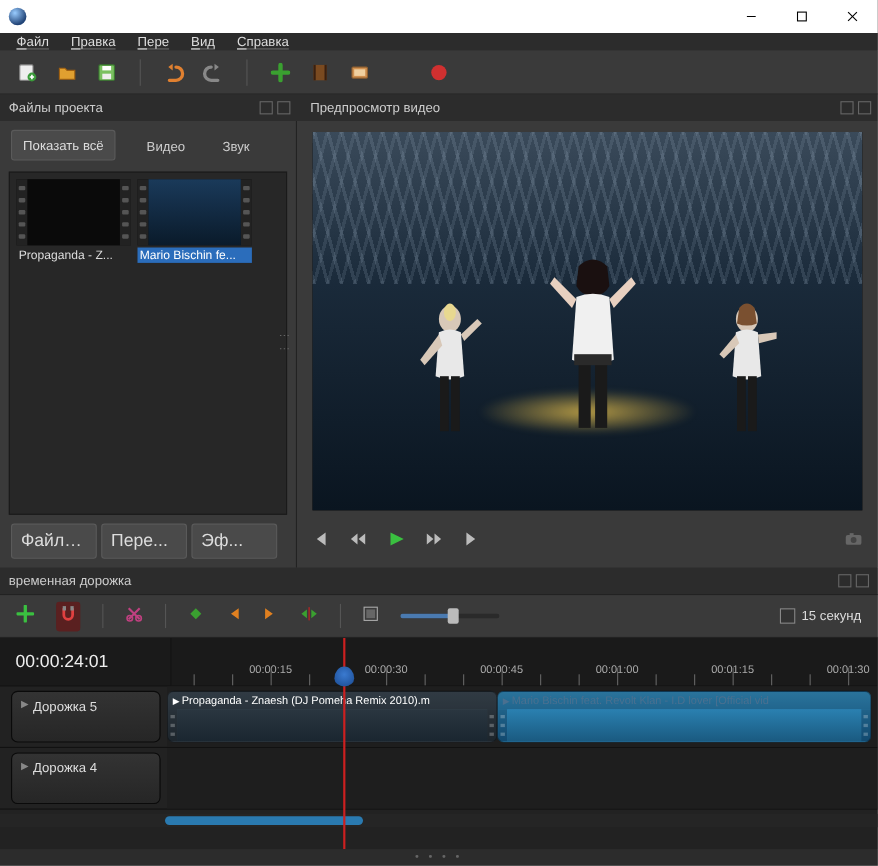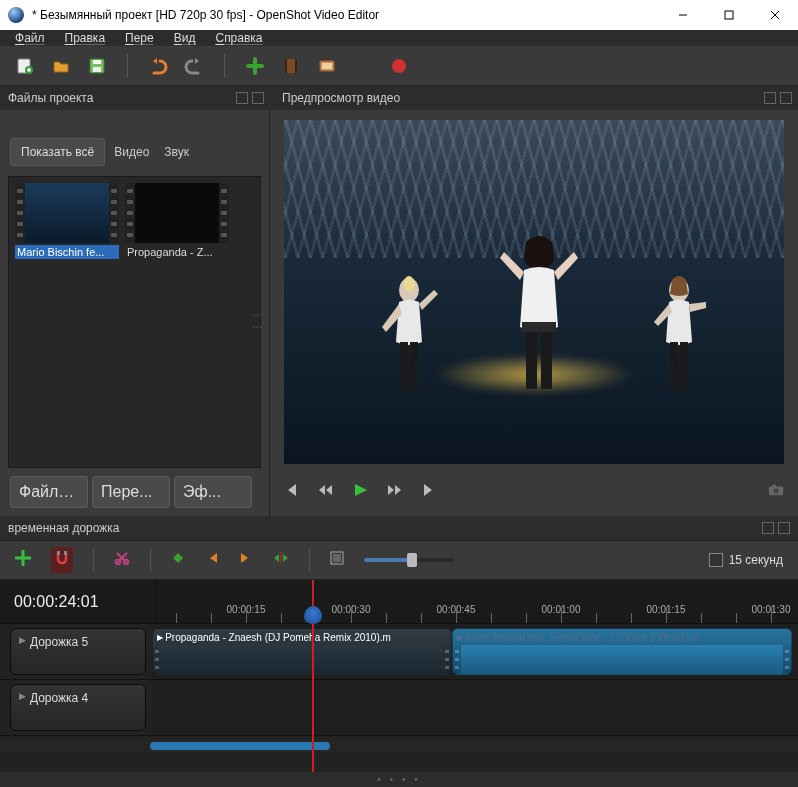--- a/index.html
+++ b/index.html
@@ -27,21 +27,21 @@
 
 .panels-header { height: 24px; background: #2c2c2c; display: flex; align-items: center; color: #ccc; font-size: 12px; }
 .panels-header .ph-left { width: 270px; padding-left: 8px; display:flex; align-items:center; }
 .panels-header .ph-right { flex: 1; padding-left: 12px; display:flex; align-items:center; }
 .panels-header .ph-icons { margin-left: auto; margin-right: 6px; display:flex; gap:4px; }
 .ph-smallicon { width:12px; height:12px; border:1px solid #666; }
 
 
 .middle { display: flex; height: 406px; background: #3a3a3a; }
 .left-panel { width: 270px; display: flex; flex-direction: column; border-right: 1px solid #222; }
-.filter-tabs { display: flex; gap: 3px; padding: 28px 10px 10px 10px; align-items: center; }
+.filter-tabs { display: flex; gap: 22px; padding: 8px 10px 10px 10px; align-items: flex-end; }
 .filter-tabs .btn { background: #4a4a4a; border: 1px solid #5a5a5a; color: #ddd; font-size: 12px; padding: 6px 10px; border-radius: 3px; }
 .filter-tabs .linklike { color: #ccc; font-size: 12px; padding: 6px 6px; }
 .thumbs { flex: 1; background: #272727; border: 1px solid #1a1a1a; margin: 0 8px; padding: 6px; display: flex; gap: 6px; align-content: flex-start; position:relative; }
 .thumb { width: 104px; }
 .thumb .frame { width: 104px; height: 60px; background: #111; display: flex; }
 .thumb .sprocket { width: 10px; background: #222; display:flex; flex-direction:column; justify-content:space-around; padding:2px 0;}
 .thumb .sprocket div { width:6px; height:4px; background:#555; margin:0 auto; border-radius:1px;}
 .thumb .mid { flex:1; background:#0a0a0a; }
 .thumb .label { font-size: 11px; color: #ddd; margin-top: 2px; white-space: nowrap; overflow: hidden; text-overflow: ellipsis; width: 104px; padding:1px 2px;}
 .thumb.selected .label { background: #2b6dbb; color:#fff; }
@@ -100,21 +100,20 @@
 .hscroll .bar { position:absolute; left:150px; width:180px; top:2px; bottom:2px; background:#2a7ab0; border-radius:4px;}
 .resize-dots { text-align:center; color:#666; font-size:10px; letter-spacing:3px; padding:2px 0; background:#2c2c2c;}
 </style>
 </head>
 <body>
 
 <div class="window">
 
   <div class="titlebar">
     <div class="app-icon"></div>
-    <div class="title">* Безымянный проект [HD 720p 30 fps] - OpenShot Video Editor</div>
     <div class="win-controls">
       <div>
           <svg viewBox="0 0 10 10">
             <line x1="1" y1="5" x2="9" y2="5" stroke="#000" stroke-width="1"></line>
           </svg>
         </div>
       <div>
           <svg viewBox="0 0 10 10">
             <rect x="1" y="1" width="8" height="8" fill="none" stroke="#000" stroke-width="1"></rect>
           </svg>
@@ -218,59 +217,59 @@
   </div>
 
   <div class="middle">
     <div class="left-panel">
       <div class="filter-tabs">
         <div class="btn">Показать всё</div>
         <div class="linklike">Видео</div>
         <div class="linklike">Звук</div>
       </div>
       <div class="thumbs">
+        <div class="thumb">
+          <div class="frame">
+              <div class="sprocket">
+                <div></div>
+                <div></div>
+                <div></div>
+                <div></div>
+                <div></div>
+              </div>
+              <div class="mid"></div>
+              <div class="sprocket">
+                <div></div>
+                <div></div>
+                <div></div>
+                <div></div>
+                <div></div>
+              </div>
+            </div>
+          <div class="label">Propaganda  - Z...</div>
+        </div>
         <div class="thumb selected">
           <div class="frame">
               <div class="sprocket">
                 <div></div>
                 <div></div>
                 <div></div>
                 <div></div>
                 <div></div>
               </div>
               <div class="mid"></div>
               <div class="sprocket">
                 <div></div>
                 <div></div>
                 <div></div>
                 <div></div>
                 <div></div>
               </div>
             </div>
           <div class="label">Mario Bischin fe...</div>
-        </div>
-        <div class="thumb">
-          <div class="frame">
-              <div class="sprocket">
-                <div></div>
-                <div></div>
-                <div></div>
-                <div></div>
-                <div></div>
-              </div>
-              <div class="mid"></div>
-              <div class="sprocket">
-                <div></div>
-                <div></div>
-                <div></div>
-                <div></div>
-                <div></div>
-              </div>
-            </div>
-          <div class="label">Propaganda  - Z...</div>
         </div>
         <div class="dragdots">⋮⋮</div>
       </div>
       <div class="bottom-tabs">
         <div class="tab">Файлы пр...</div>
         <div class="tab">Пере...</div>
         <div class="tab">Эф...</div>
       </div>
     </div>
 

